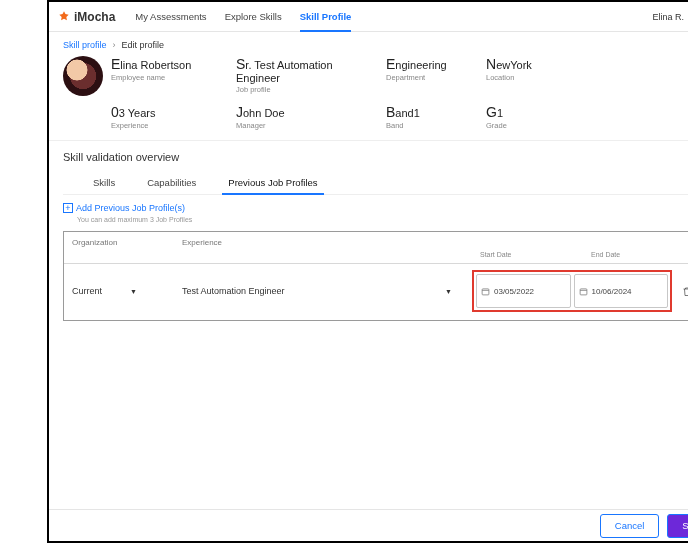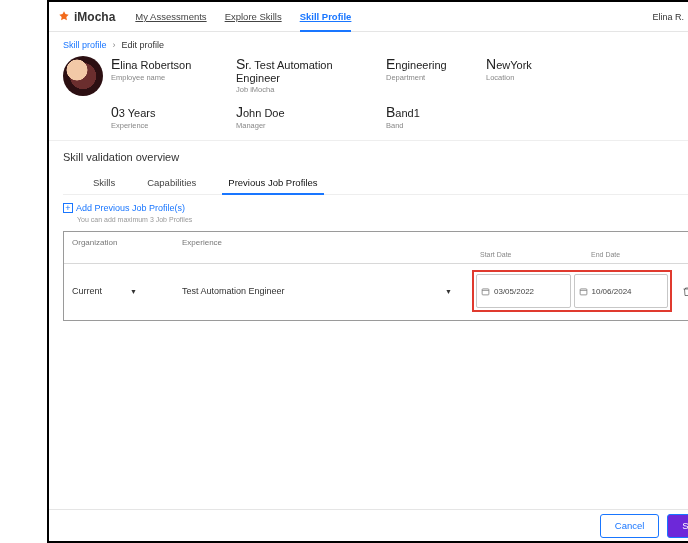--- a/index.html
+++ b/index.html
@@ -3,21 +3,21 @@
 <meta charset="utf-8">
 <style>
   * { box-sizing: border-box; margin: 0; padding: 0; }
   html, body { width: 688px; height: 543px; font-family: -apple-system, "Segoe UI", Arial, sans-serif; font-size: 10px; color: #333; background: #fff; }
   .frame { width: 688px; height: 543px; border: 2px solid #000; display: flex; flex-direction: column; margin-left: 47px; }
   
   .topnav { display:flex; align-items:center; height:30px; border-bottom:1px solid #e5e5e5; padding:0 12px 0 8px; }
   .brand { display:flex; align-items:center; gap:3px; font-weight:700; font-size:12px; }
   .brand svg { width:14px; height:14px; }
   .navlinks { display:flex; gap:18px; margin-left:20px; height:100%; align-items:center; }
-  .navlink { font-size:9.5px; color:#444; height:100%; display:flex; align-items:center; cursor:pointer; position:relative;text-decoration:underline; }
+  .navlink { font-size:9.5px; color:#444; height:100%; display:flex; align-items:center; cursor:pointer; position:relative; }
   .navlink.active { color:#1976ff; font-weight:600; }
   .navlink.active::after { content:""; position:absolute; bottom:-1px; left:0; right:0; height:2px; background:#1976ff; }
   .topright { margin-left:auto; display:flex; align-items:center; gap:6px; font-size:9px; }
   .avatar-circ { width:18px; height:18px; border:1px solid #555; border-radius:50%; display:flex; align-items:center; justify-content:center; font-size:7px; color:#555; }
   .caret { font-size:7px; }
   
   .content { flex:1; padding:8px 14px 0 14px; overflow:hidden; position:relative; }
   .breadcrumb { display:flex; align-items:center; gap:6px; font-size:9px; margin-bottom:4px; }
   .breadcrumb .link { color:#1976ff; cursor:pointer; }
   .breadcrumb .chev { color:#888; font-size:9px; }
@@ -94,41 +94,45 @@
 
     <div class="profile-row">
       <div class="prof-img"></div>
       <div class="fields" id="fields">
           <div class="field">
             <div class="big"><span class="cap">E</span>lina Robertson</div>
             <div class="sub">Employee name</div>
           </div>
           <div class="field">
             <div class="big"><span class="cap">S</span>r. Test Automation Engineer</div>
-            <div class="sub">Job iMocha</div>
+            <div class="sub">Job profile</div>
           </div>
           <div class="field">
             <div class="big"><span class="cap">E</span>ngineering</div>
             <div class="sub">Department</div>
           </div>
           <div class="field">
             <div class="big"><span class="cap">N</span>ewYork</div>
             <div class="sub">Location</div>
           </div>
           <div class="field">
             <div class="big"><span class="cap">0</span>3 Years</div>
             <div class="sub">Experience</div>
           </div>
           <div class="field">
             <div class="big"><span class="cap">J</span>ohn Doe</div>
             <div class="sub">Manager</div>
           </div>
           <div class="field">
             <div class="big"><span class="cap">B</span>and1</div>
             <div class="sub">Band</div>
+          </div>
+          <div class="field">
+            <div class="big"><span class="cap">G</span>1</div>
+            <div class="sub">Grade</div>
           </div>
         </div>
     </div>
 
     <hr class="hr">
 
     <div class="section-title">Skill validation overview</div>
 
     <div class="tabs">
       <div class="tab"><span>Skills</span></div>

